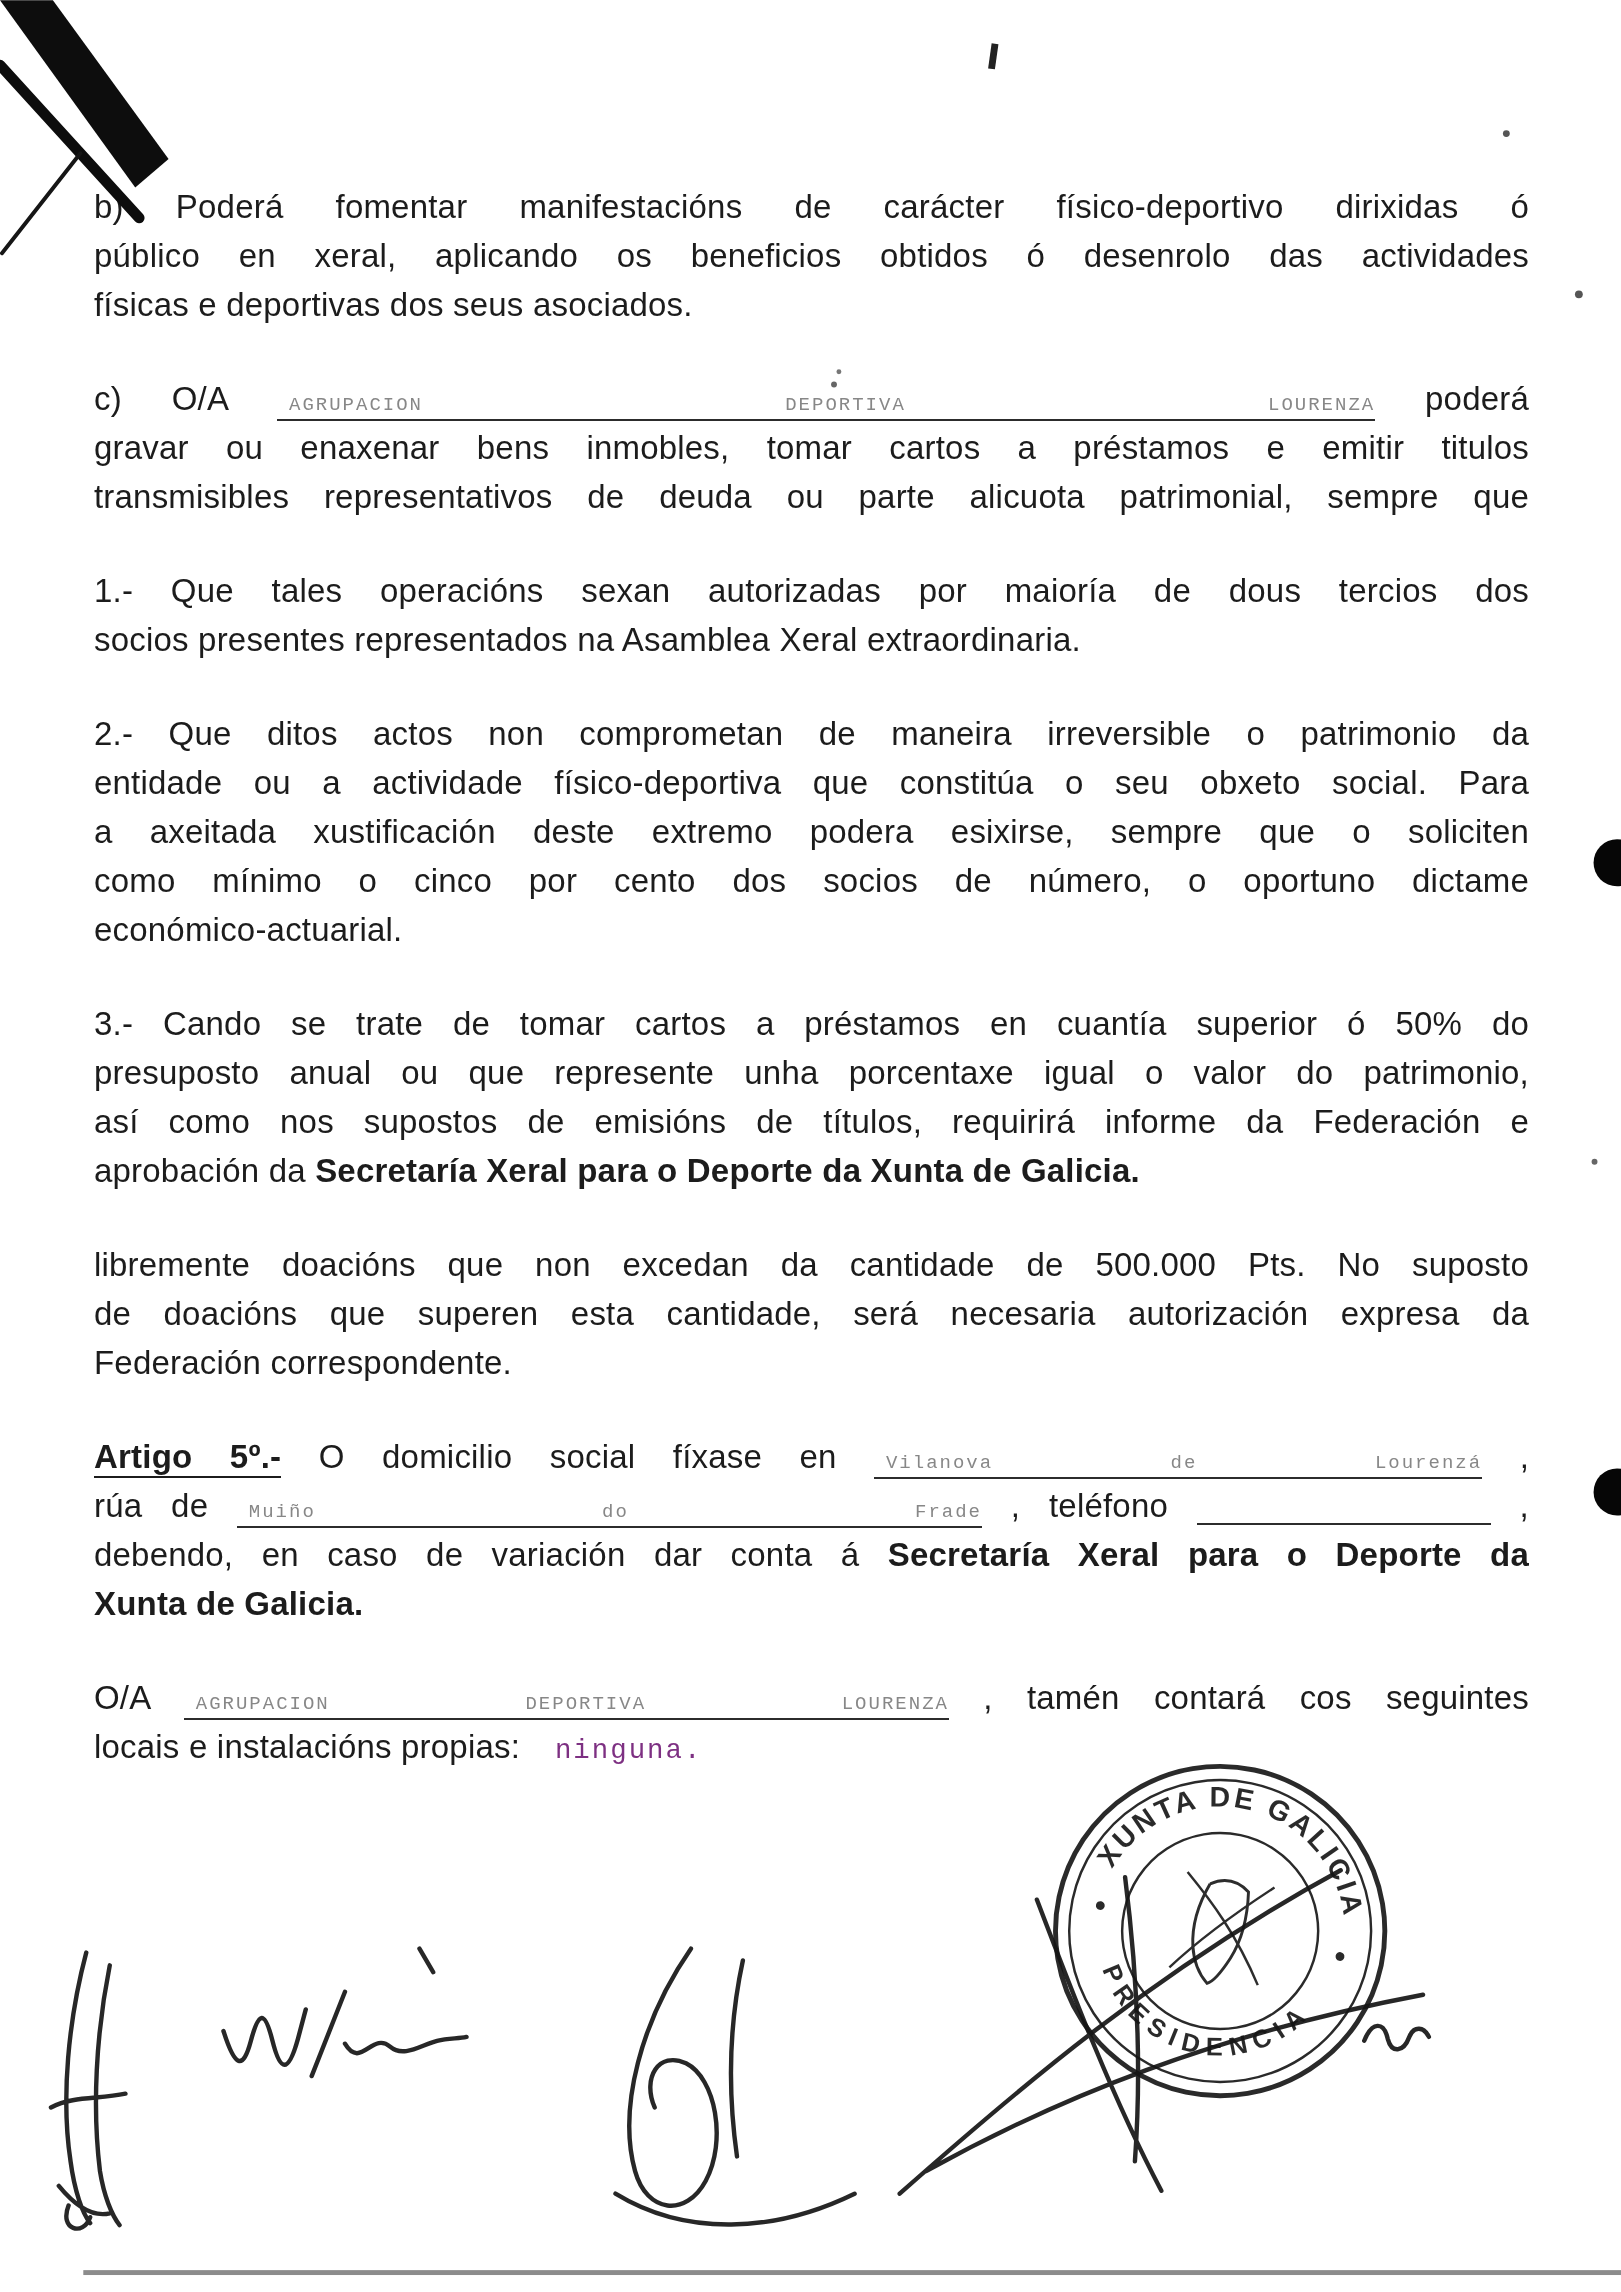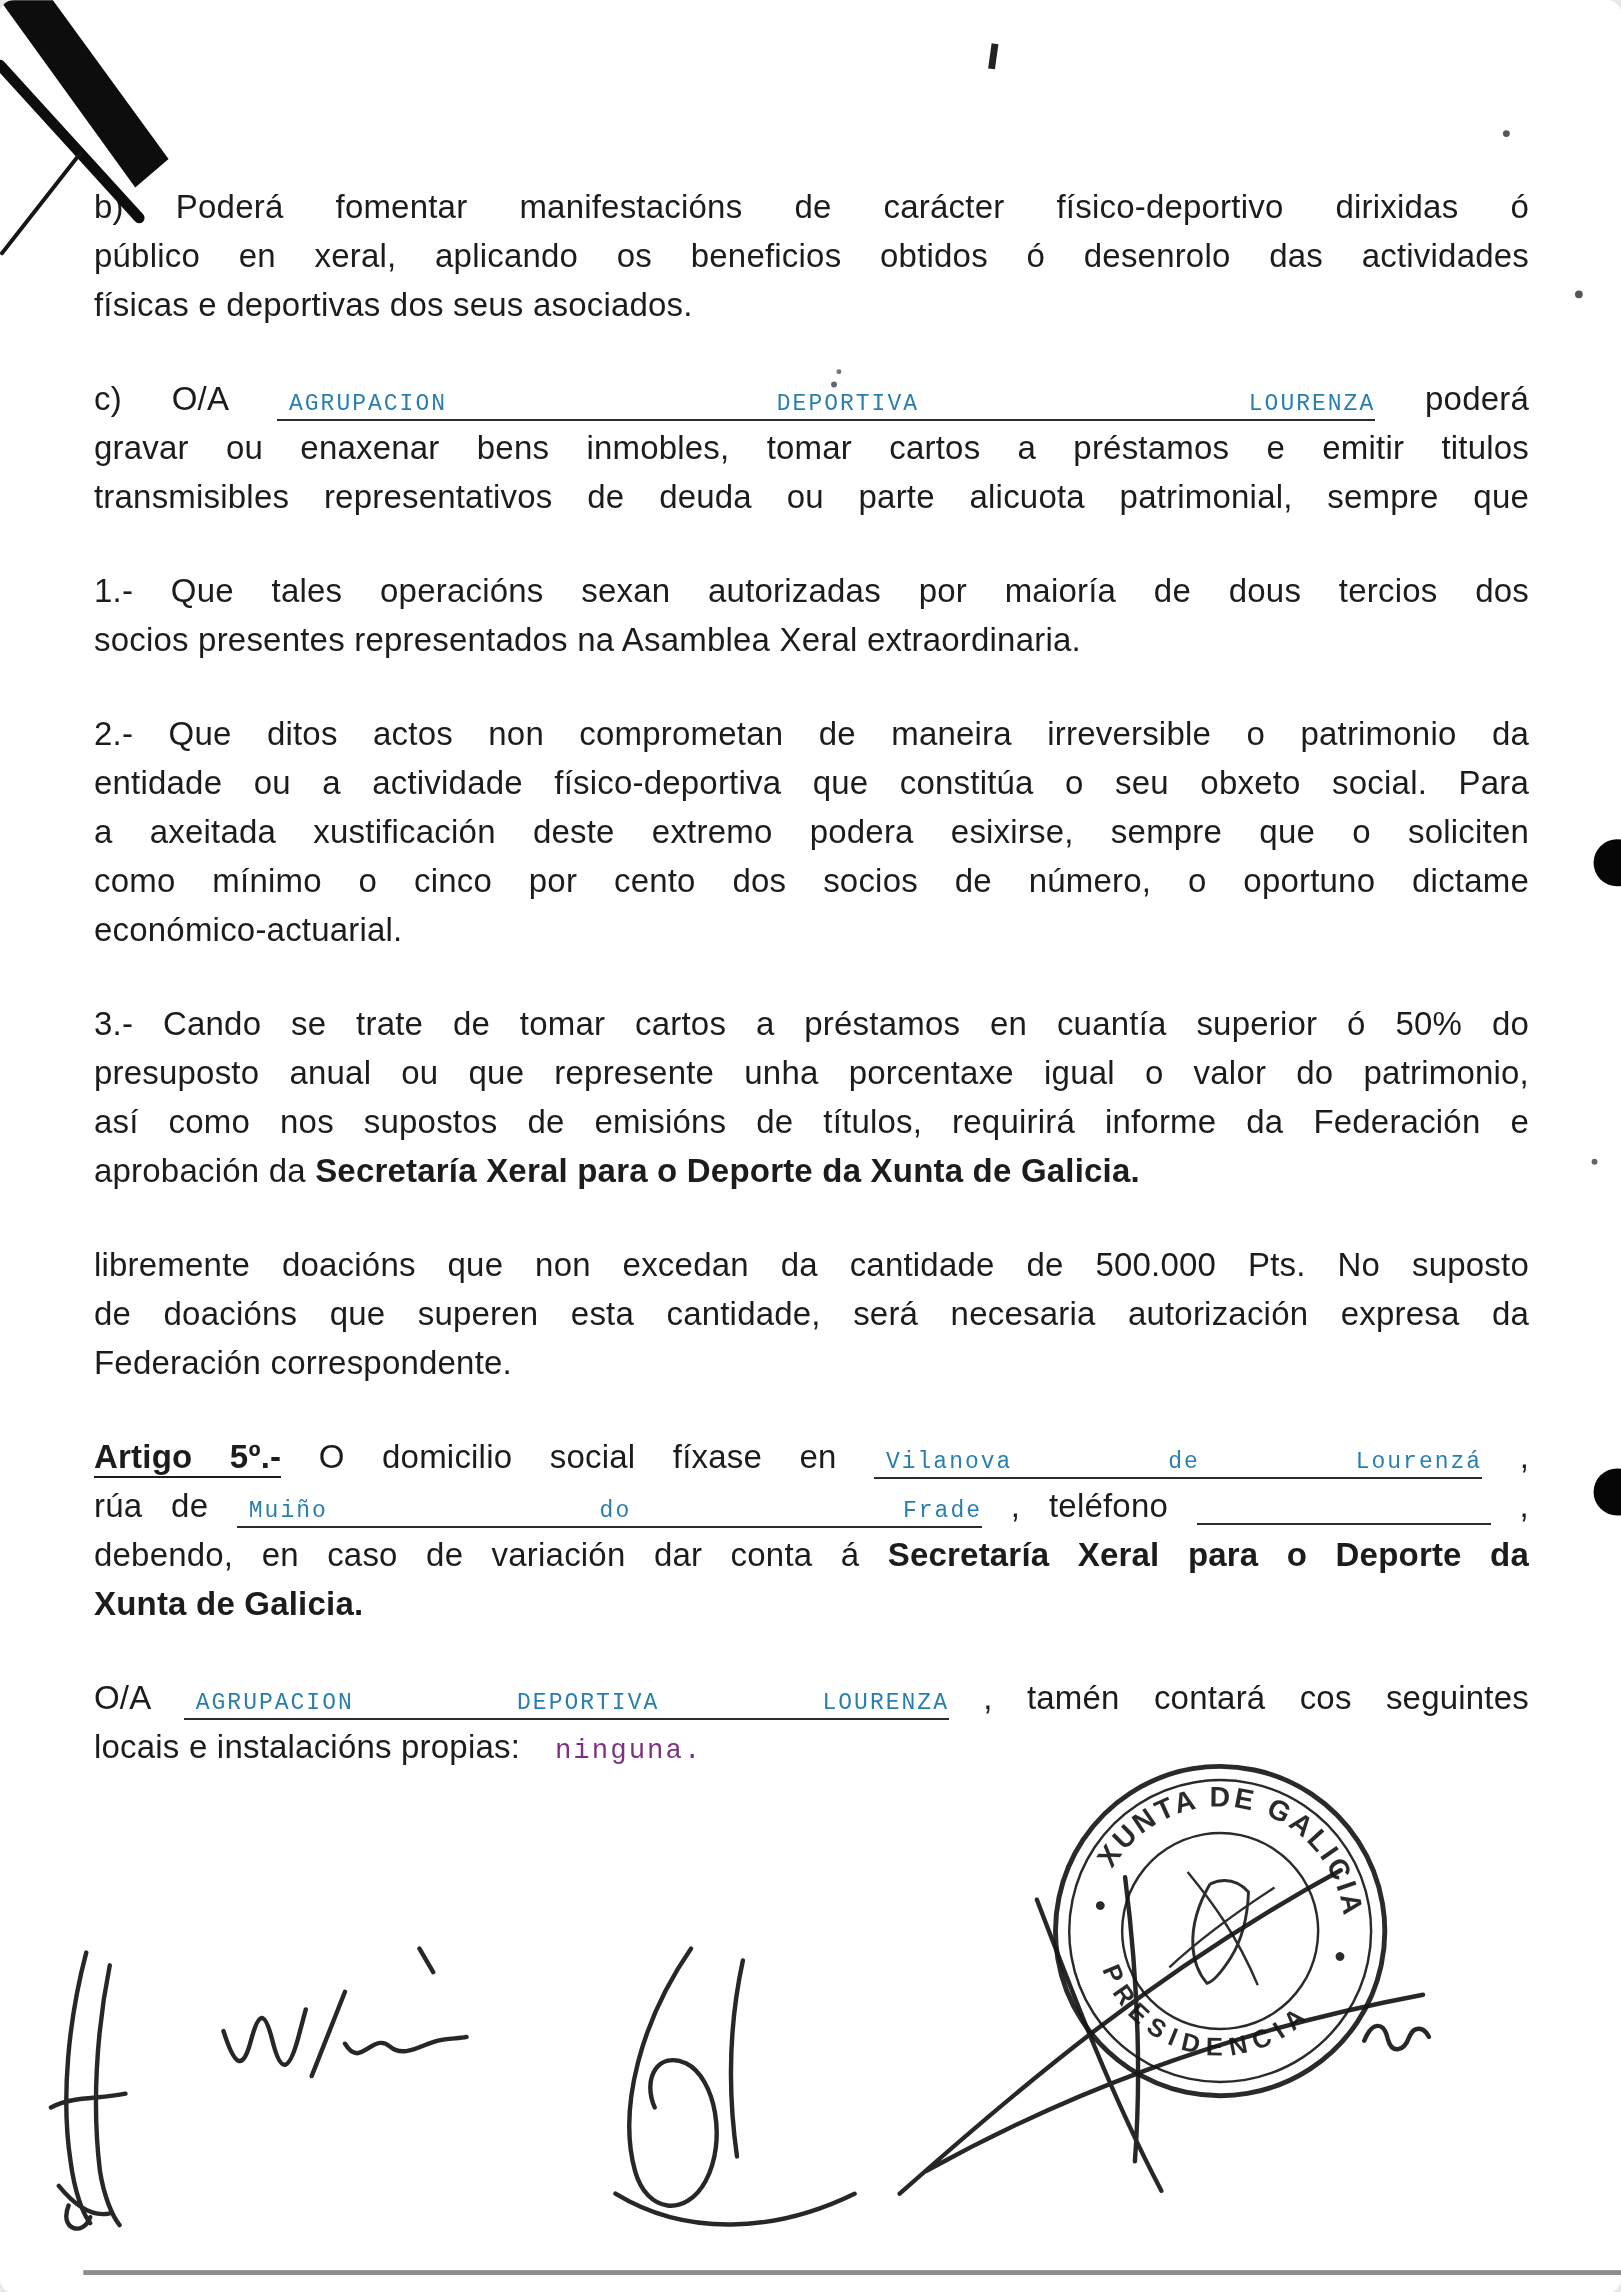--- a/index.html
+++ b/index.html
@@ -3,21 +3,20 @@
 <meta charset="utf-8">
 <style>
   html,body{margin:0;padding:0;background:#e8e8e8;}
   .page{
     position:relative;
     width:1621px;height:2293px;
     background:#ffffff;
     font-family:"Liberation Sans",sans-serif;
     color:#1c1c1c;
     overflow:hidden;
-    border-radius:14px;
   }
   .content{position:absolute;left:94px;top:182px;width:1435px;}
   .para{margin-bottom:45px;}
   .mt12{margin-top:12px;}
   .ln{
     font-size:33px;line-height:49px;height:49px;
     text-align:justify;text-align-last:justify;
     letter-spacing:0.2px;white-space:normal;overflow:hidden;
   }
   .ln.last{text-align-last:left;}
@@ -25,21 +24,21 @@
   .hd{font-weight:bold;border-bottom:2.9px solid #1c1c1c;padding-bottom:1px;}
   .fill{
     display:inline-block;
     border-bottom:2.9px solid #2c2c2c;
     height:41px;line-height:41px;
     vertical-align:baseline;
   }
   .fill.empty{vertical-align:-7.8px;}
   .tw{
     font-family:"Liberation Mono","DejaVu Sans Mono",monospace;
-    font-size:23px;letter-spacing:2px;color:#0369a1;
+    font-size:19px;letter-spacing:2px;color:#737373;
     padding-left:11.8px;opacity:.85;white-space:nowrap;
   }
   .tw-plain{
     font-family:"Liberation Mono","DejaVu Sans Mono",monospace;
     font-size:27.4px;letter-spacing:2px;color:#701a75;opacity:.9;
     padding-left:25.5px;
   }
   .w-c{width:1098px;}
   .w-a4{width:784px;}
   .w-a51{width:608px;}

